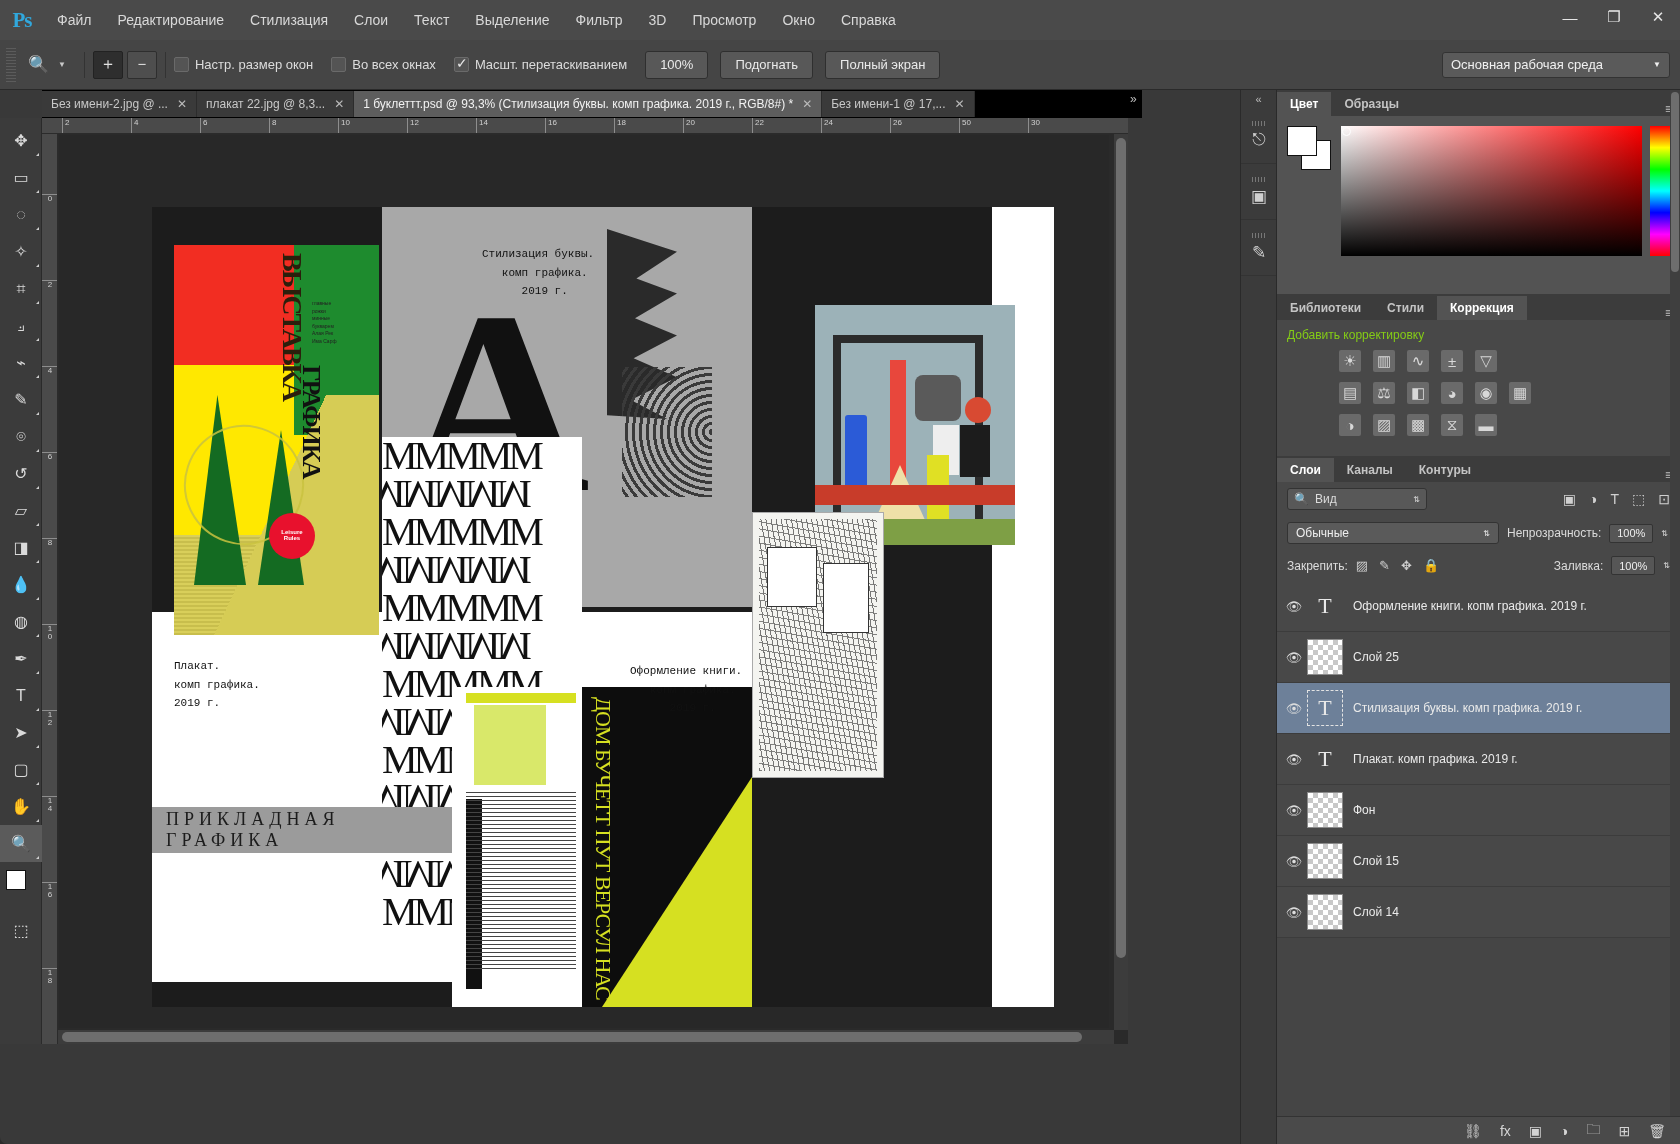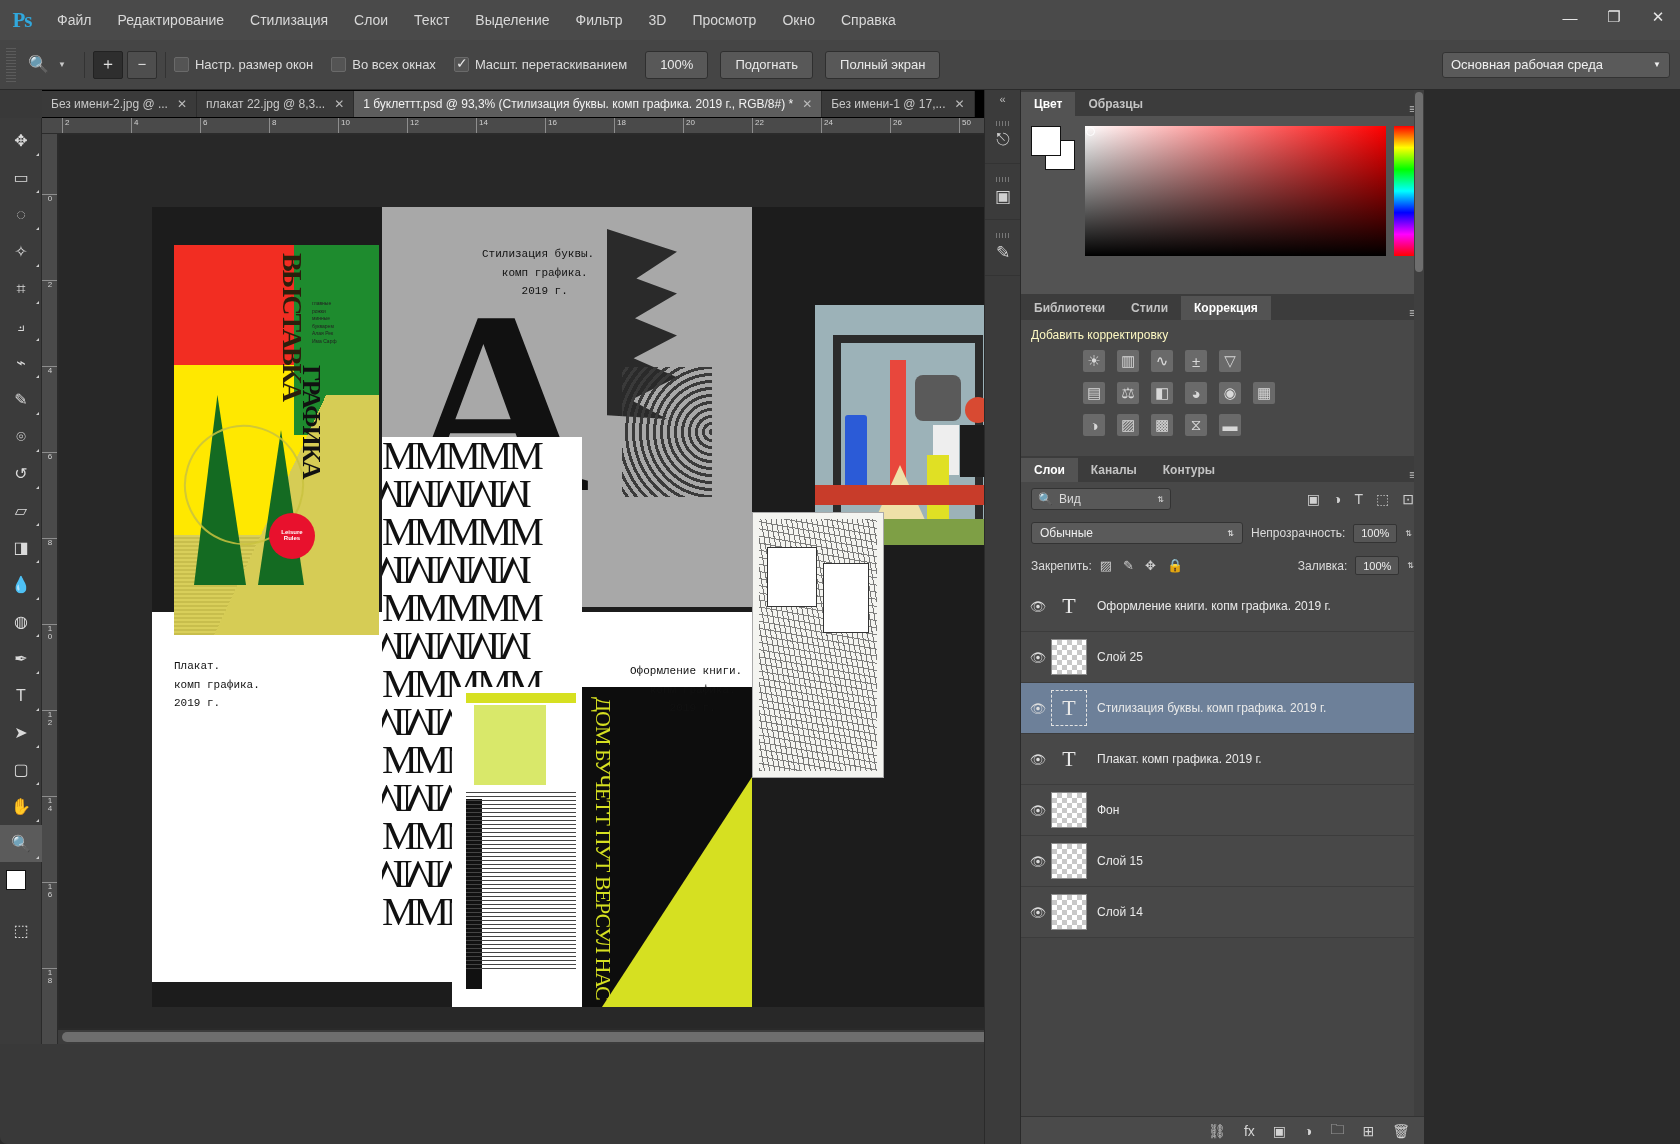--- a/index.html
+++ b/index.html
@@ -2,21 +2,21 @@
 <html><head>
 <meta charset="utf-8">
 <style>
   * { box-sizing: border-box; margin:0; padding:0; }
   html,body { width:1680px; height:1144px; overflow:hidden; }
   body {
     font-family: "Liberation Sans", sans-serif;
     background:#2b2b2b; color:#d4d4d4; font-size:12px;
     -webkit-font-smoothing:antialiased;
   }
-  .app { position:relative; width:1424px; height:1144px; background:#393939;border-radius:7px; }
+  .app { position:relative; width:1680px; height:1144px; background:#393939;border-radius:7px; }
 
   
   .menubar { position:absolute; left:0; top:0; width:1680px; height:40px;
     background:#4a4a4a; display:flex; align-items:center; }
   .ps-logo { width:44px; height:40px; display:flex; align-items:center; justify-content:center;
     font-weight:bold; font-size:21px; color:#31a8dd; font-family:"Liberation Serif", serif; letter-spacing:-1px;}
   .menu-item { padding:0 13px; height:40px; line-height:40px; font-size:14px; color:#d8d8d8; cursor:default; white-space:nowrap;}
   .win-controls { position:absolute; right:0; top:0; height:34px; display:flex; }
   .win-btn { width:44px; height:34px; display:flex; align-items:center; justify-content:center; color:#e6e6e6; font-size:15px;}
 
@@ -156,21 +156,21 @@
   .cp-swatches { position:relative; width:46px; height:46px;}
   .cp-fg { position:absolute; left:0;top:0;width:30px;height:30px;background:#fff;border:1px solid #111;}
   .cp-bg { position:absolute; left:14px;top:14px;width:30px;height:30px;background:#fff;border:1px solid #111;}
   .cp-field { flex:1; height:130px; position:relative;
      background:linear-gradient(to right,#fff 0%, #ff0000 100%);}
   .cp-field:after { content:""; position:absolute; inset:0; background:linear-gradient(to bottom,rgba(0,0,0,0) 0%,#000 100%);}
   .cp-ring { position:absolute; left:1px; top:1px; width:9px;height:9px;border:1px solid #fff;border-radius:50%; z-index:2;}
   .cp-hue { width:20px; height:130px; background:linear-gradient(to bottom,#f00,#ff0,#0f0,#0ff,#00f,#f0f,#f00);}
 
   .adj-panel { background:#484848; }
-  .adj-title { padding:8px 10px 4px; font-size:12px; color:#fef9c3;}
+  .adj-title { padding:8px 10px 4px; font-size:12px; color:#84cc16;}
   .adj-grid { padding:4px 10px 10px; }
   .adj-row { display:flex; gap:12px; margin-bottom:10px; padding-left:52px;}
   .adj-ic { width:22px;height:22px; display:flex;align-items:center;justify-content:center;
      color:#d8d8d8; font-size:15px; background:#6a6a6a; border-radius:2px;}
 
   .layers-panel { background:#484848; }
   .lp-row { display:flex; align-items:center; gap:8px; padding:6px 10px; font-size:12px; color:#dcdcdc;}
   .lp-search { flex:0 0 140px; height:22px; background:#585858; border:1px solid #333; border-radius:3px;
      display:flex; align-items:center; gap:6px; padding:0 6px; font-size:12px;}
   .lp-filters { margin-left:auto; display:flex; gap:13px; font-size:14px; color:#d0d0d0;}
@@ -418,20 +418,23 @@
           <div class="bs-yellow"></div>
           <div class="bs-vtext">ДОМ БУЧЕТТ ПУТ ВЕРСУЛ НАС</div>
           <div class="bs-photo"></div>
           <div class="bs-barb"></div>
           <div style="position:absolute;left:14px;top:6px;width:110px;height:10px;background:#d6e021"></div>
           <div class="bs-txt">
             <div style="background:repeating-linear-gradient(to bottom,#444 0 1px,transparent 1px 4px);height:180px"></div>
           </div>
         </div>
 
+        <div class="art banner">
+          <span>ПРИКЛАДНАЯ  ГРАФИКА</span>
+        </div>
 
         <div class="cap" style="left:330px;top:38px">Стилизация буквы.
    комп графика.
       2019 г.</div>
         <div class="cap" style="left:22px;top:450px">Плакат.
 комп графика.
 2019 г.</div>
         <div class="cap" style="left:478px;top:455px">Оформление книги.
    копм графика.
       2019 г.</div>

